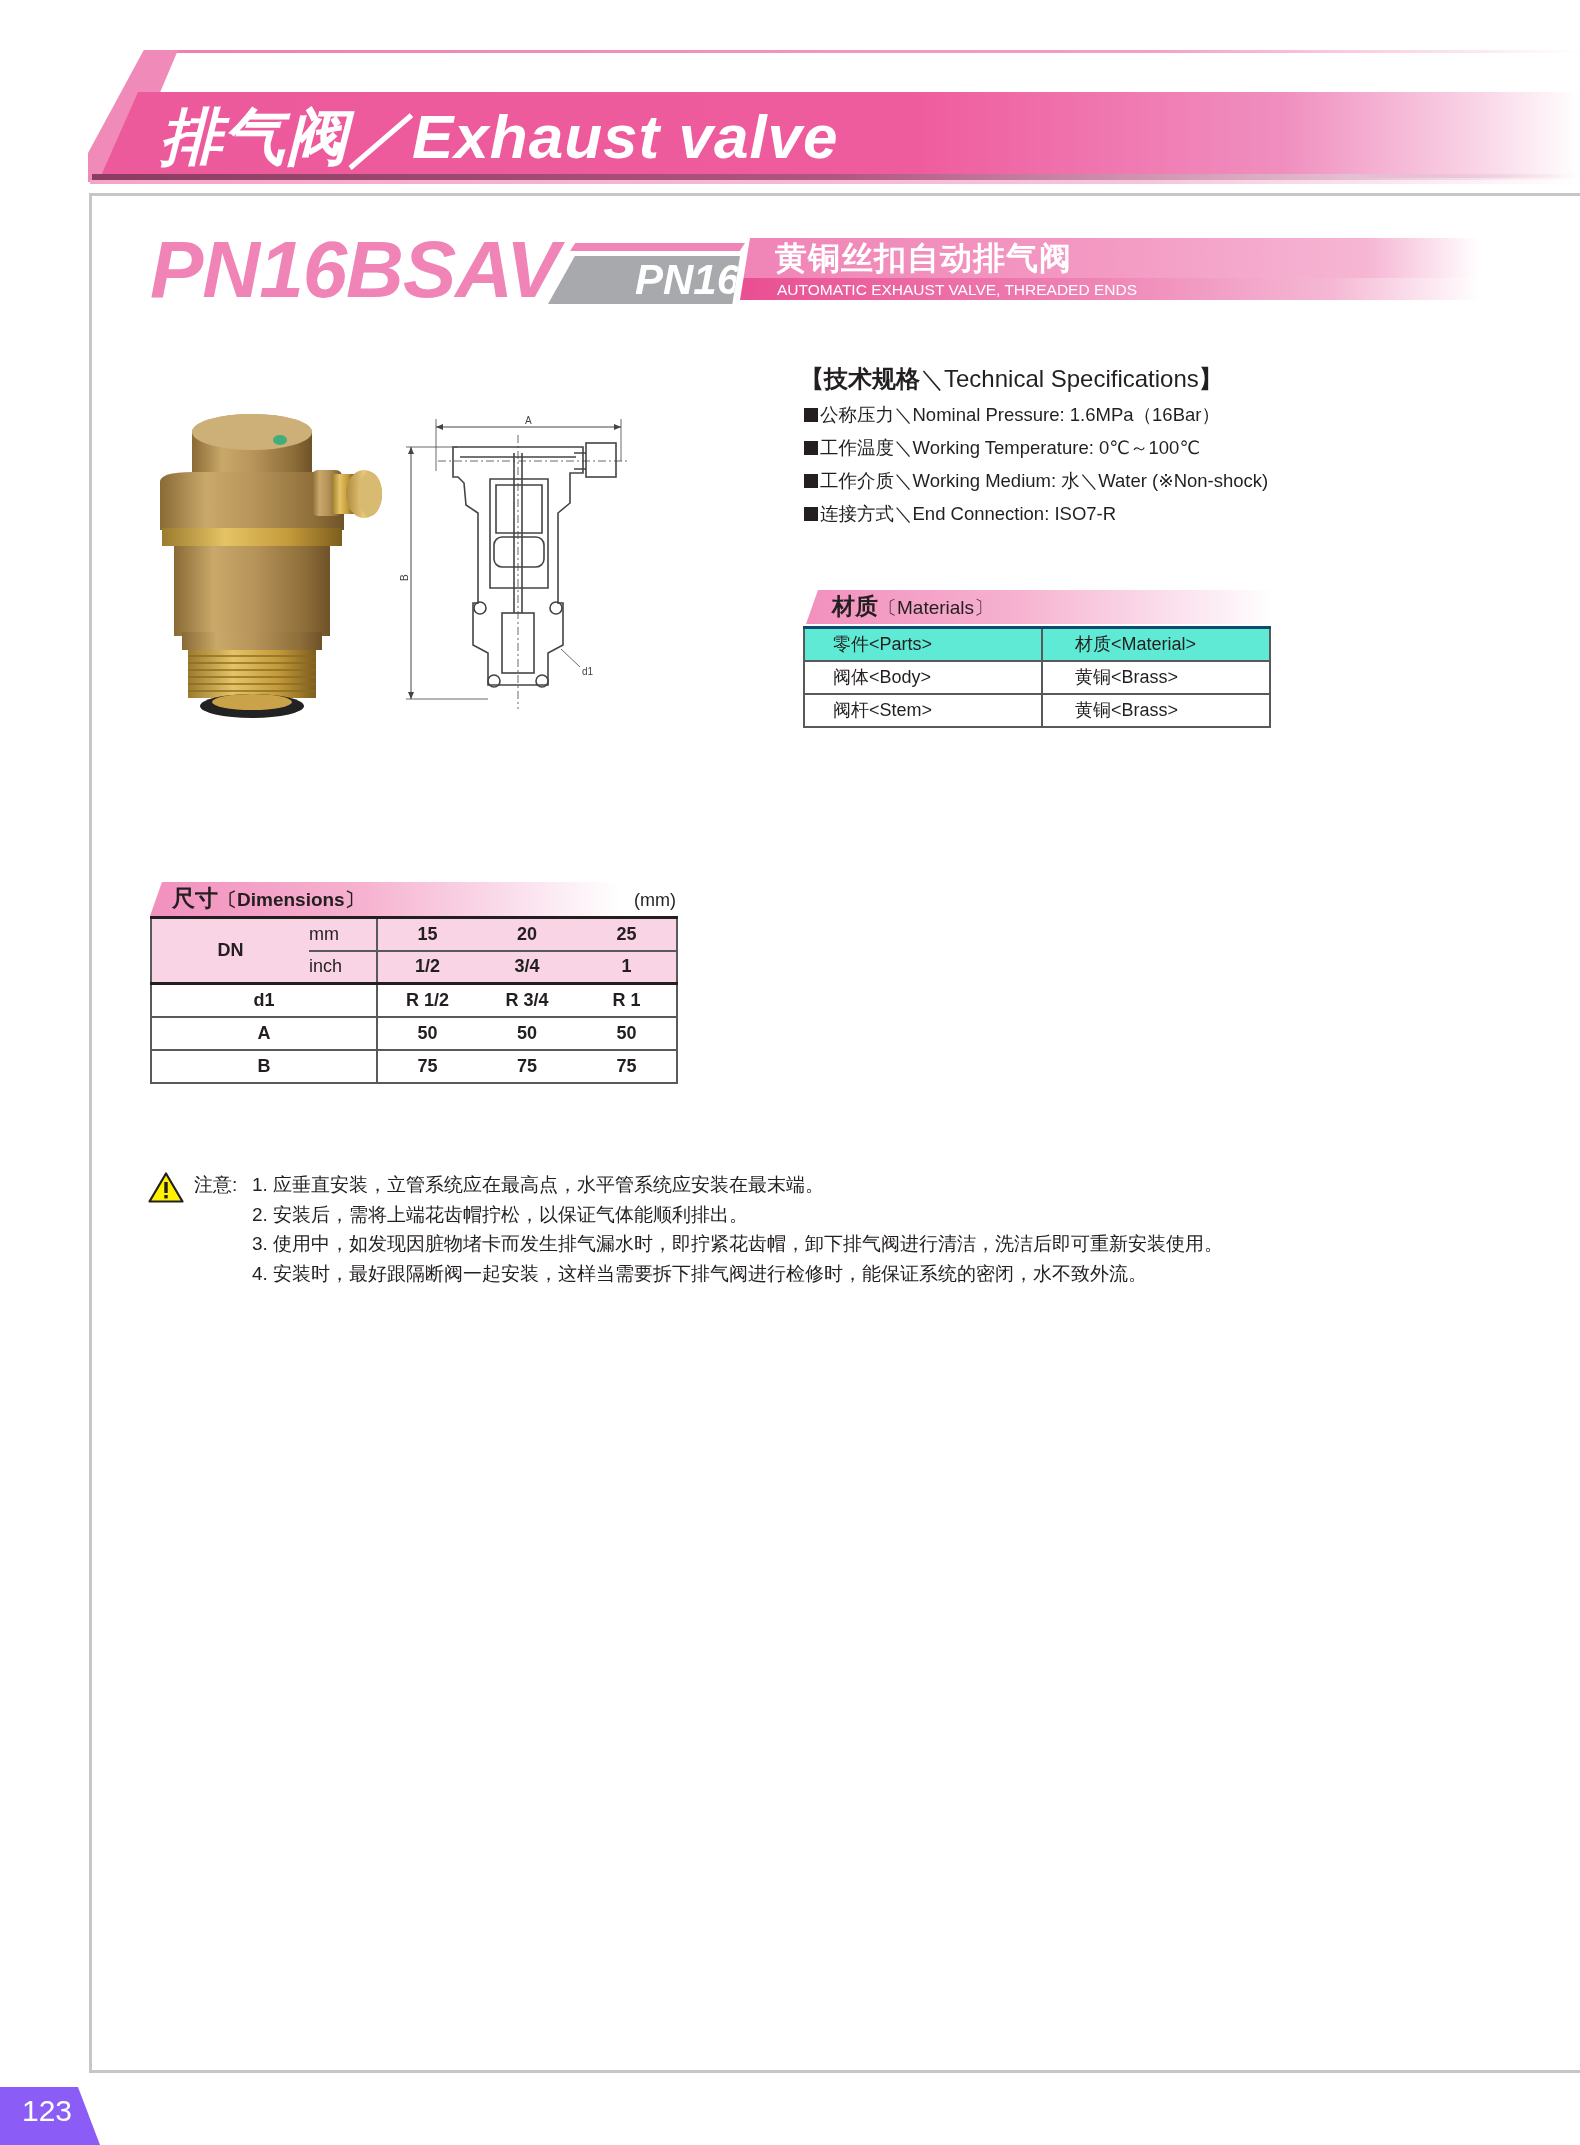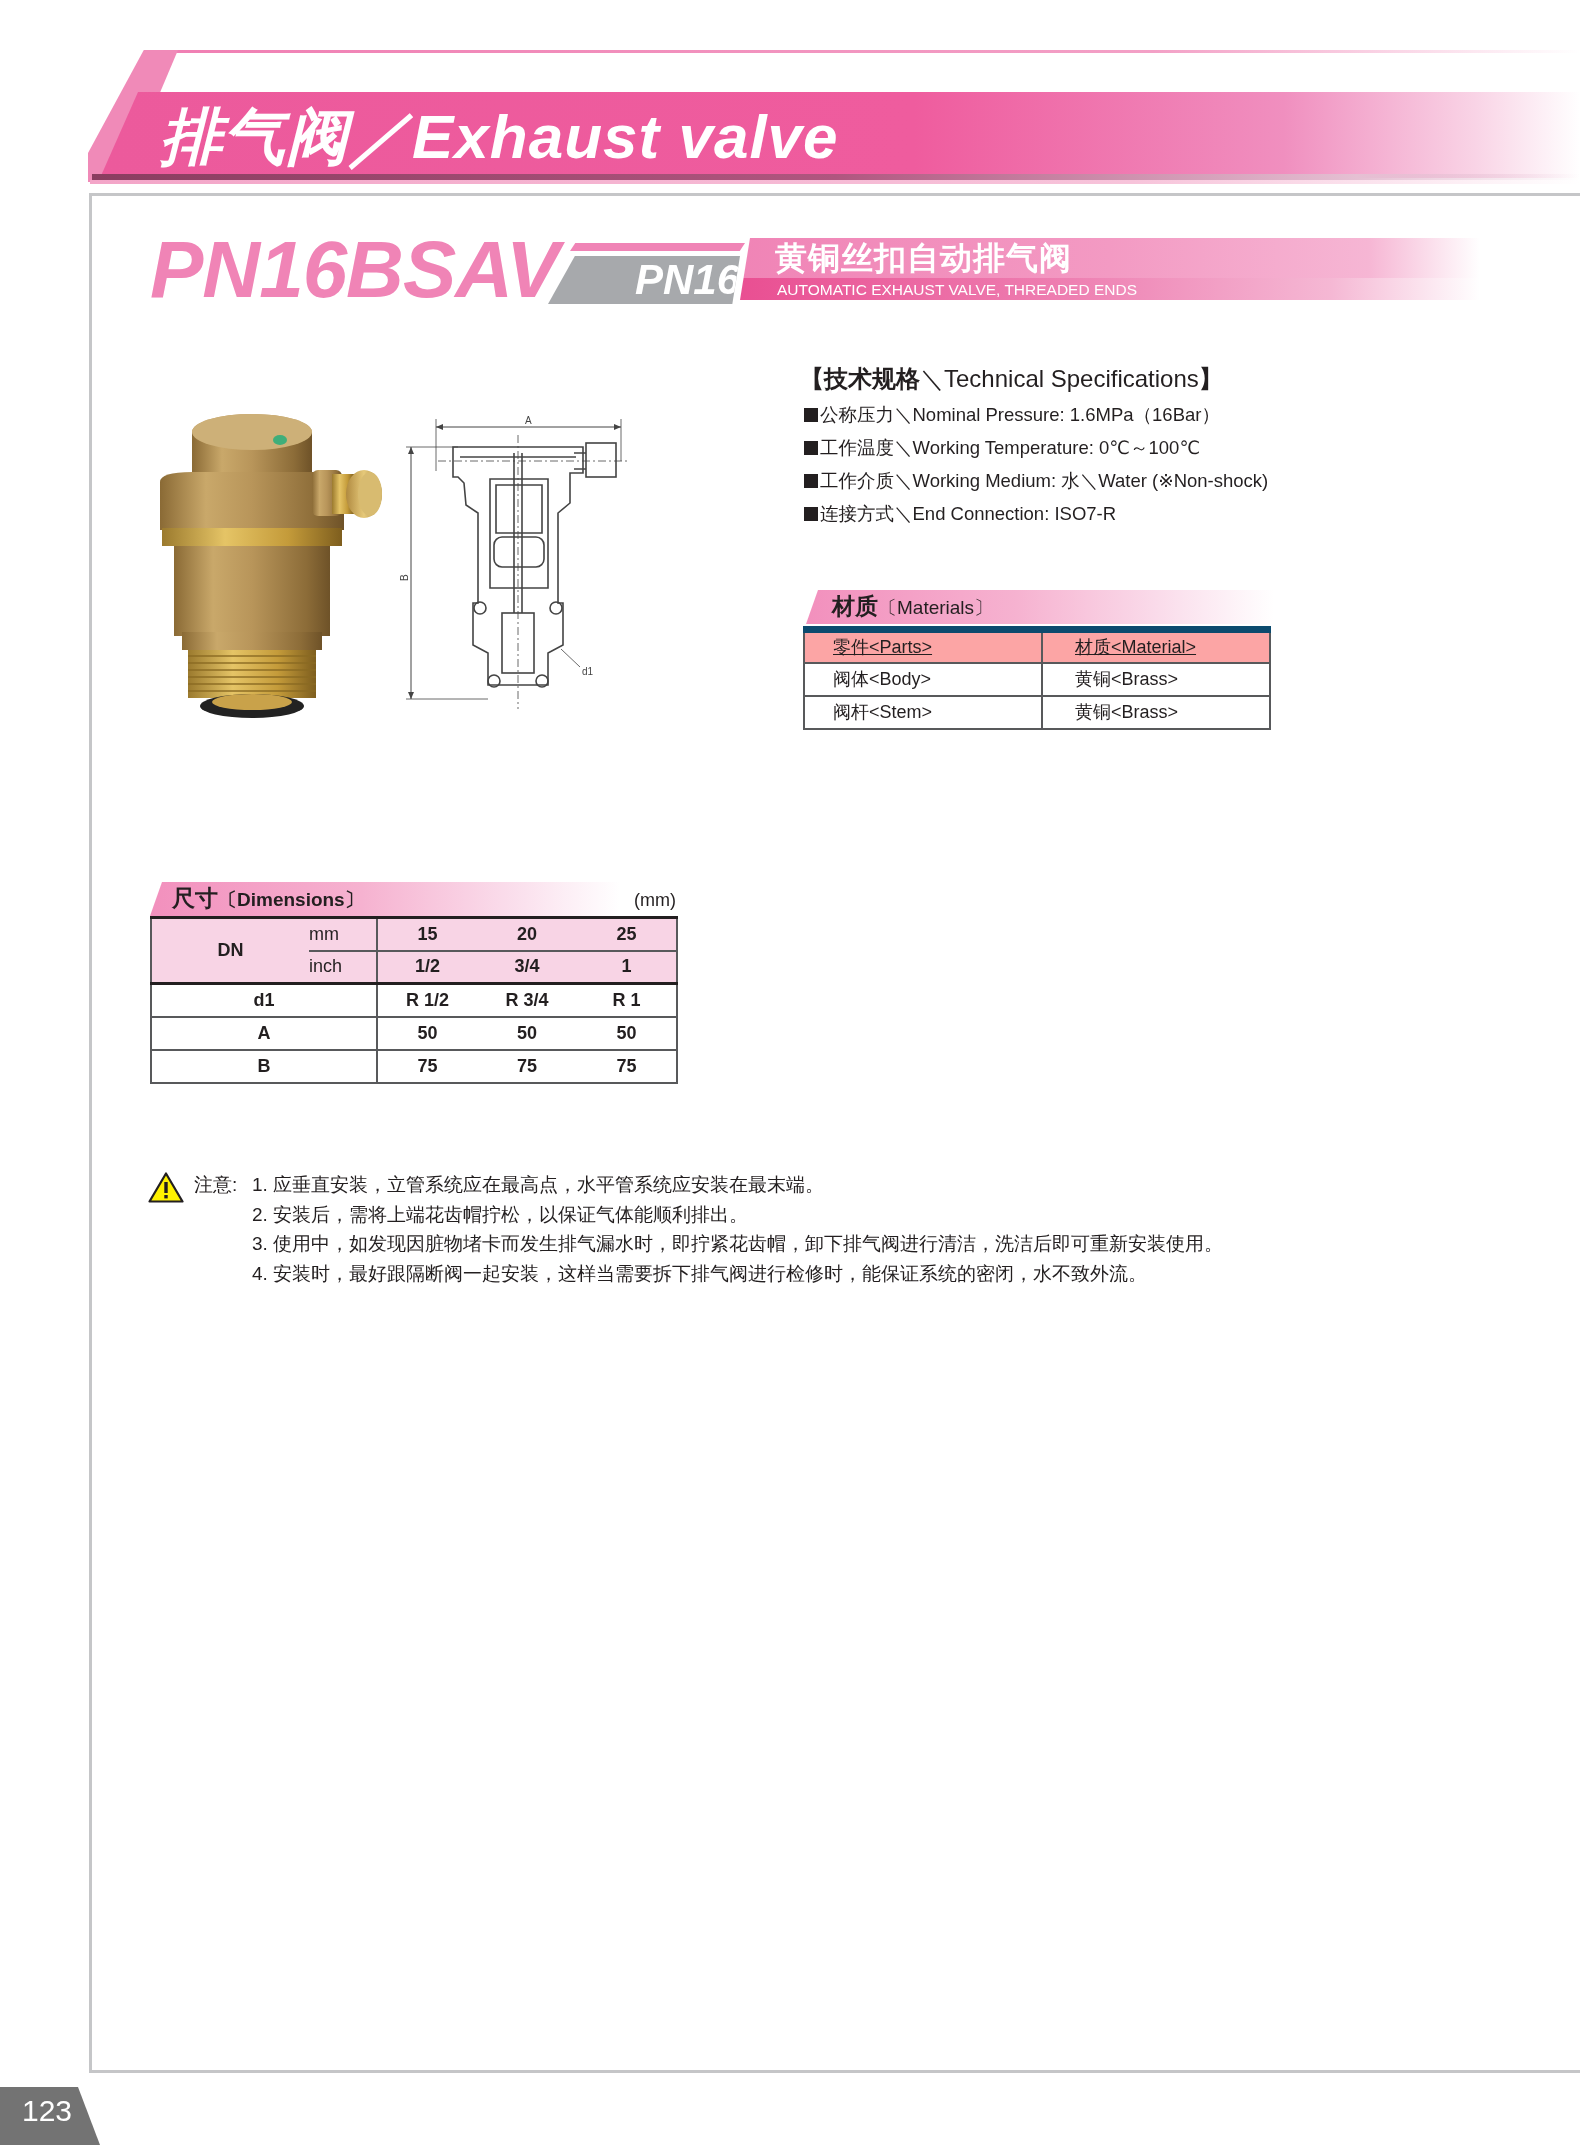--- a/index.html
+++ b/index.html
@@ -60,21 +60,21 @@
   .sec-bar { position: absolute; height: 34px;
     background: linear-gradient(90deg, #f290bd 0%, #f6b2d0 45%, #fadbea 75%, rgba(255,255,255,0) 100%);
     clip-path: polygon(12px 0, 100% 0, 100% 100%, 0 100%); }
   .sec-label { position: absolute; height: 34px; line-height: 34px; white-space: nowrap; font-size: 19px; color: #231f20; }
   .sec-label .cn { font-weight: bold; font-size: 23px; }
 
   
   .mat-table { position: absolute; left: 803px; top: 626px; width: 468px; border-collapse: collapse; }
   .mat-table td { border: 2px solid #58595b; height: 33px; padding-left: 28px; font-size: 18px; color: #231f20; }
   .mat-table td + td { padding-left: 32px; }
-  .mat-table tr:first-child td { background: #fca5a5; border-top: 7px solid #0c4a6e; text-decoration: underline; }
+  .mat-table tr:first-child td { background: #5eead4; border-top: 3px solid #0c4a6e; }
   .mat-table td:first-child { width: 238px; }
 
   
   .dim-unit { position: absolute; left: 634px; top: 890px; font-size: 18px; color: #231f20; }
   .dim-table { position: absolute; left: 150px; top: 916px; width: 528px; border-collapse: collapse; }
   .dim-table td { height: 33px; font-size: 18px; color: #231f20; border-bottom: 2px solid #58595b; }
   .dim-table .hdr td { background: #f8d4e5; }
   .dim-table tr.first td { border-top: 3px solid #231f20; }
   .dim-table tr.last-hdr td { border-bottom: 3px solid #231f20; }
   .dim-table td.lbl { width: 158px; text-align: center; font-weight: bold; border-left: 2px solid #58595b; }
@@ -86,21 +86,21 @@
   .dim-table td.nb { border-bottom: none; }
 
   
   .notes { position: absolute; left: 148px; top: 1170px; width: 1200px; }
   .note-line { position: relative; font-size: 19px; line-height: 29.5px; white-space: nowrap; color: #231f20; }
   .note-warn { position: absolute; left: 0; top: 2px; width: 36px; height: 31px; }
   .note-head { position: absolute; left: 46px; top: 0; }
   .note-text { padding-left: 104px; }
 
   
-  .page-num { position: absolute; left: 0; top: 2087px; width: 100px; height: 58px; background: #737373;
+  .page-num { position: absolute; left: 0; top: 2087px; width: 100px; height: 58px; background: #8b5cf6;
     clip-path: polygon(0 0, 78% 0, 100% 100%, 0 100%); padding-left: 32px; }
   .page-num span { position: absolute; left: 22px; top: 6px; color: #ffffff; font-size: 30px; line-height: 36px; }
 </style>
 </head>
 <body>
 
 <div class="cat-topline"></div>
 <div class="cat-slant"></div>
 <div class="cat-band"></div>
 <div class="cat-band-shadow"></div>

